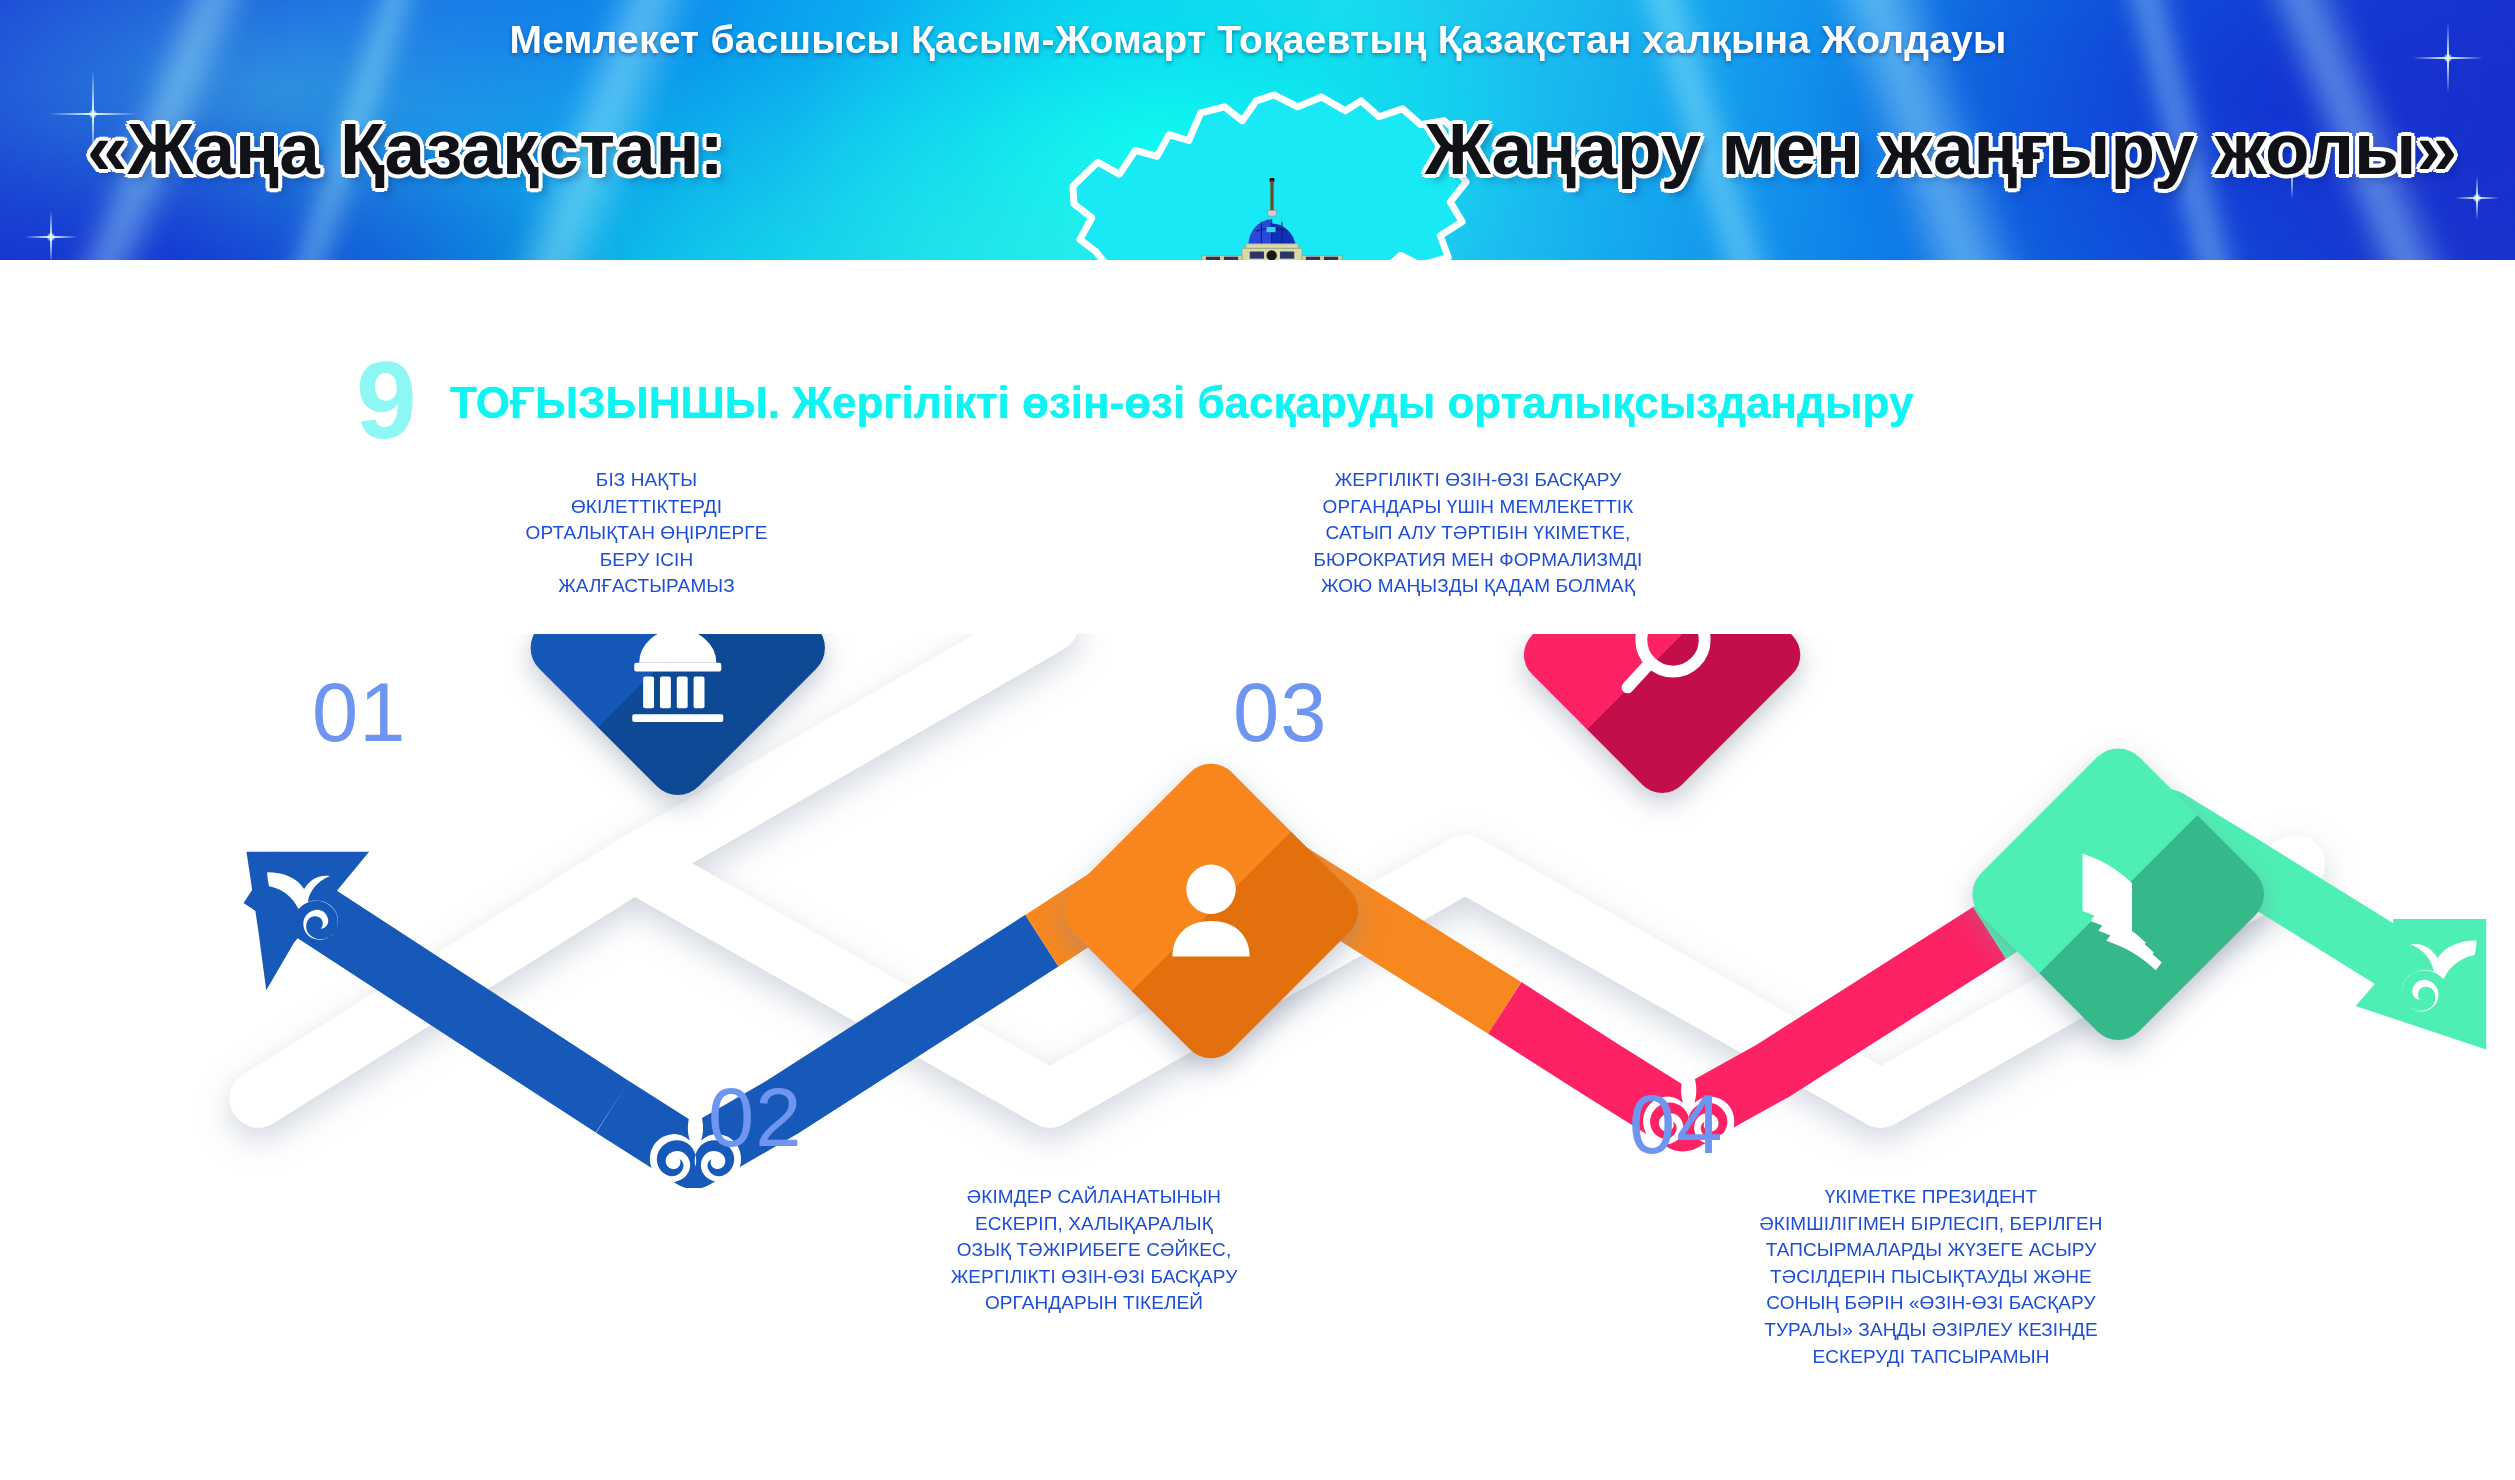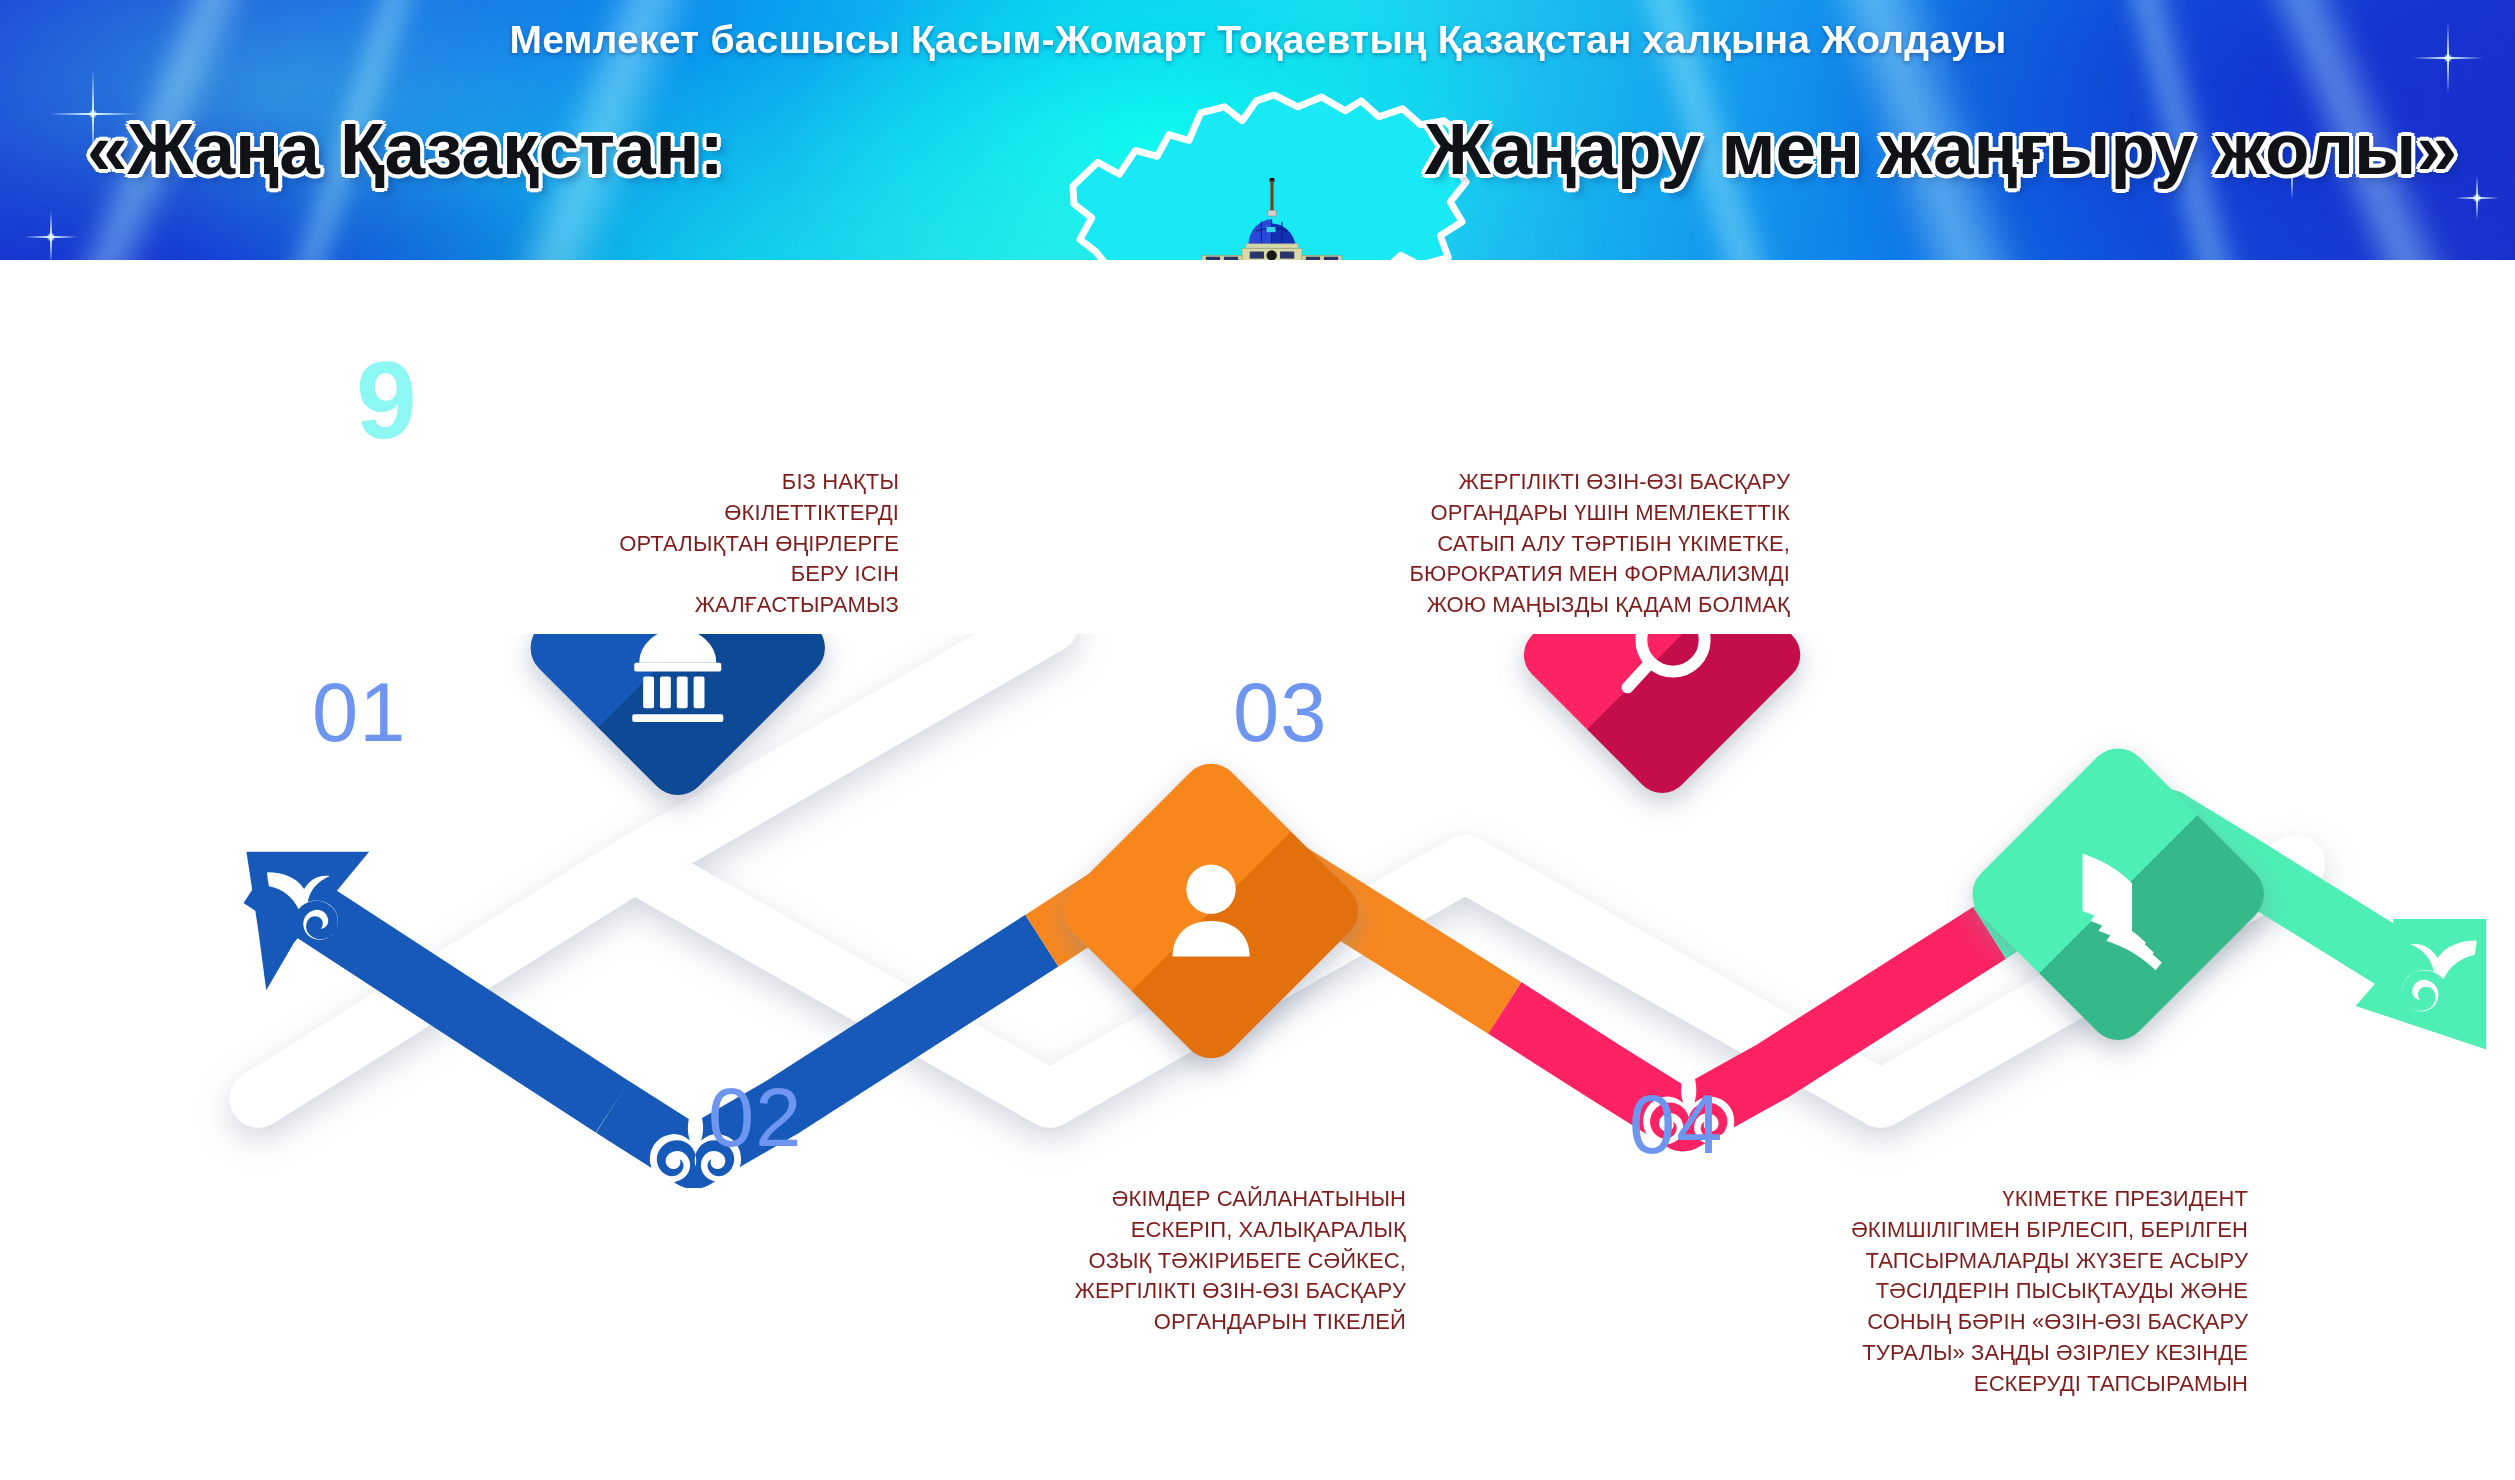--- a/index.html
+++ b/index.html
@@ -88,22 +88,22 @@
     position:absolute; z-index:7; font-size:83px; color:#6e96f0;
     font-weight:400; letter-spacing:1px;
   }
   #num-01 { left:312px;  top:665px; }
   #num-02 { left:708px;  top:1070px; }
   #num-03 { left:1233px; top:665px; }
   #num-04 { left:1629px; top:1077px; }
 
   
   .step-text {
-    position:absolute; z-index:7; text-align:right;
-    color:#7f1d1d; font-size:22px; line-height:1.40;
+    position:absolute; z-index:7; text-align:center;
+    color:#1d4ed8; font-size:19px; line-height:1.40;
     font-weight:400; letter-spacing:0.1px;
   }
   #txt-01 { left:394px;  top:467px;  width:505px; }
   #txt-03 { left:1166px; top:467px;  width:624px; }
   #txt-02 { left:782px;  top:1184px; width:624px; }
   #txt-04 { left:1614px; top:1184px; width:634px; }
 </style>
 </head>
 <body>
 
@@ -233,20 +233,21 @@
       </g>
       <rect x="22" y="193" width="241" height="7" fill="#b8b87c"></rect>
     </svg>
 
     <div id="hdr-subtitle">Мемлекет басшысы Қасым-Жомарт Тоқаевтың Қазақстан халқына Жолдауы</div>
     <div class="hdr-title" id="hdr-title-left">«Жаңа Қазақстан:</div>
     <div class="hdr-title" id="hdr-title-right">Жаңару мен жаңғыру жолы»</div>
   </div>
 
   <div id="section-number">9</div>
+  <div id="section-title">ТОҒЫЗЫНШЫ. Жергілікті өзін-өзі басқаруды орталықсыздандыру</div>
 
   <svg id="chain" viewBox="0 0 2541 560">
     <defs>
       <linearGradient id="gBlue" x1="0" y1="0" x2="1" y2="0">
         <stop offset="0%" stop-color="#1659b8"></stop>
           <stop offset="50%" stop-color="#1659b8"></stop>
         <stop offset="50%" stop-color="#104a94"></stop>
           <stop offset="100%" stop-color="#104a94"></stop>
       </linearGradient>
       <linearGradient id="gOrange" x1="0" y1="0" x2="1" y2="0">

